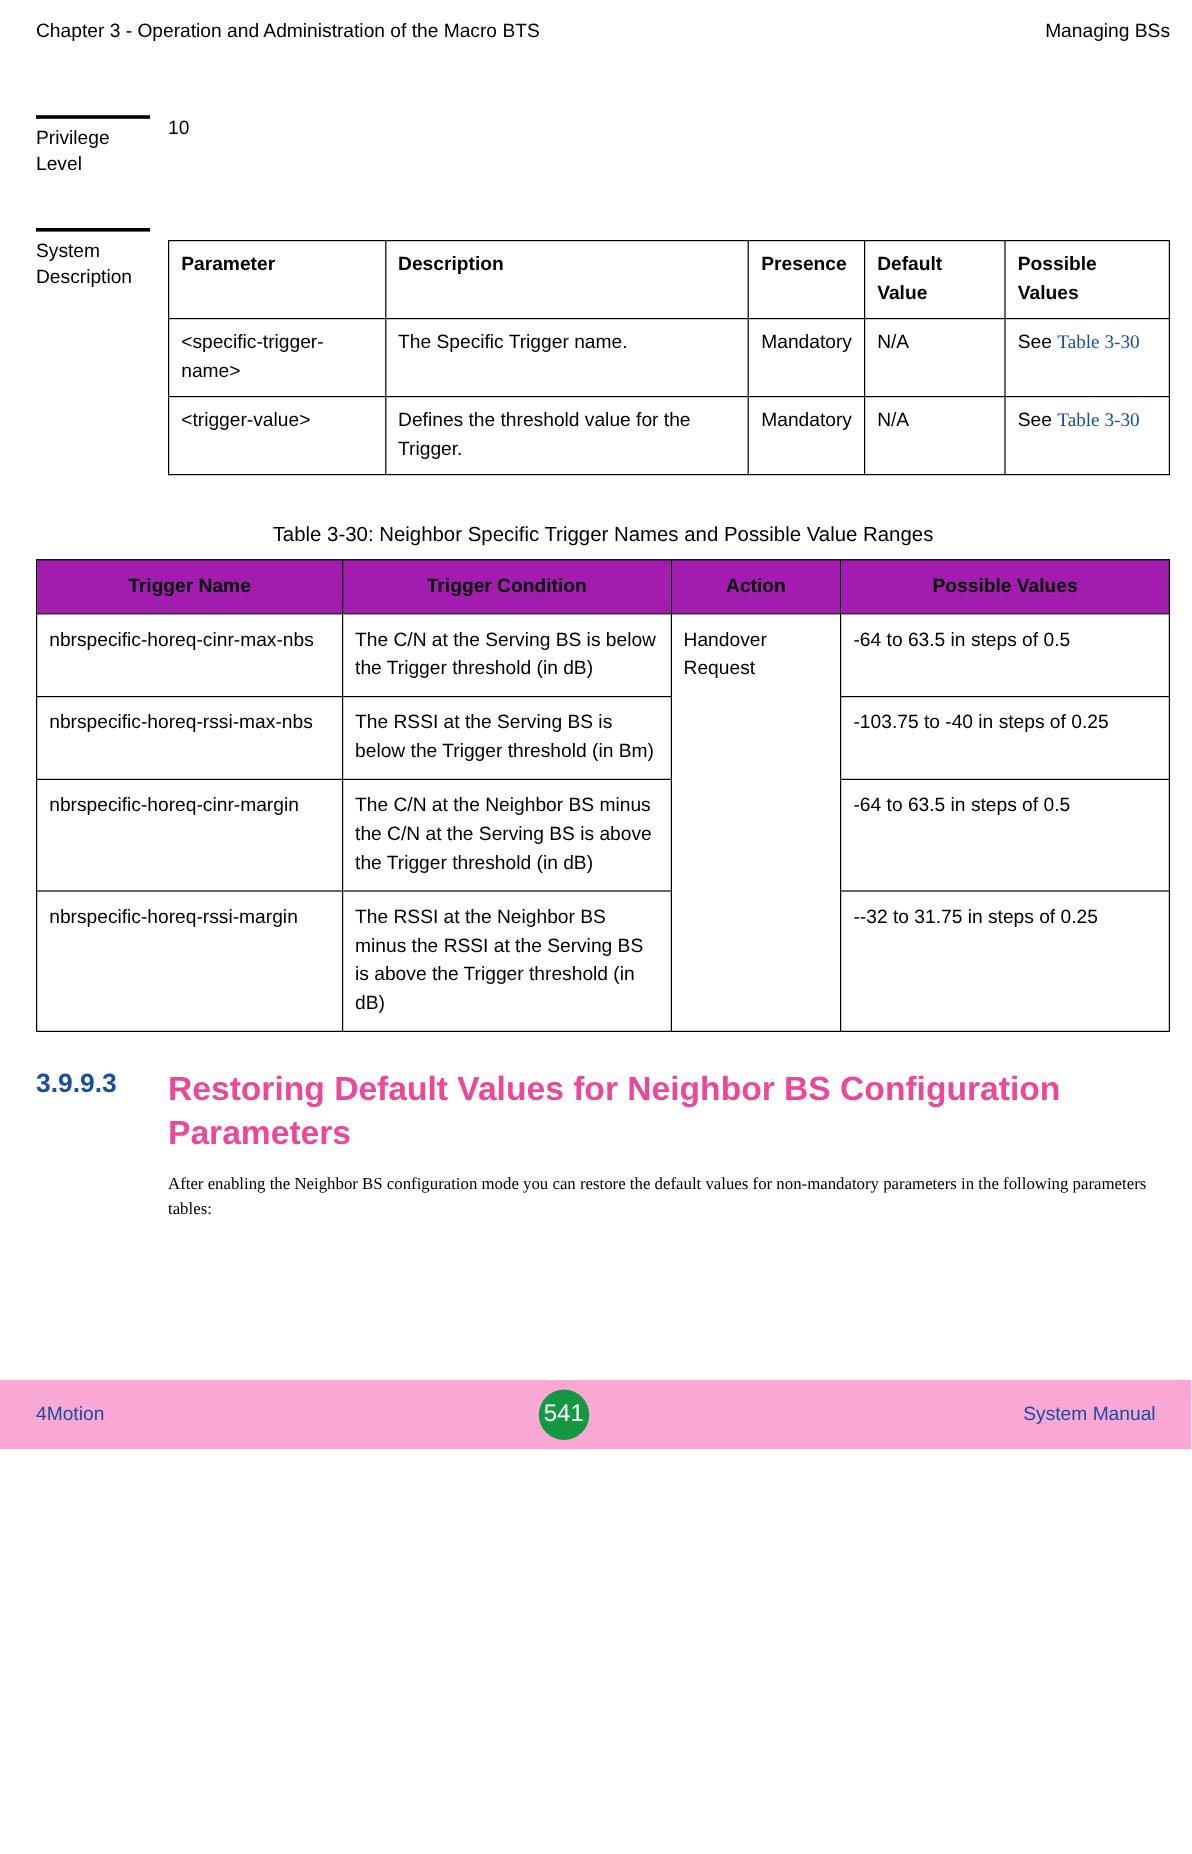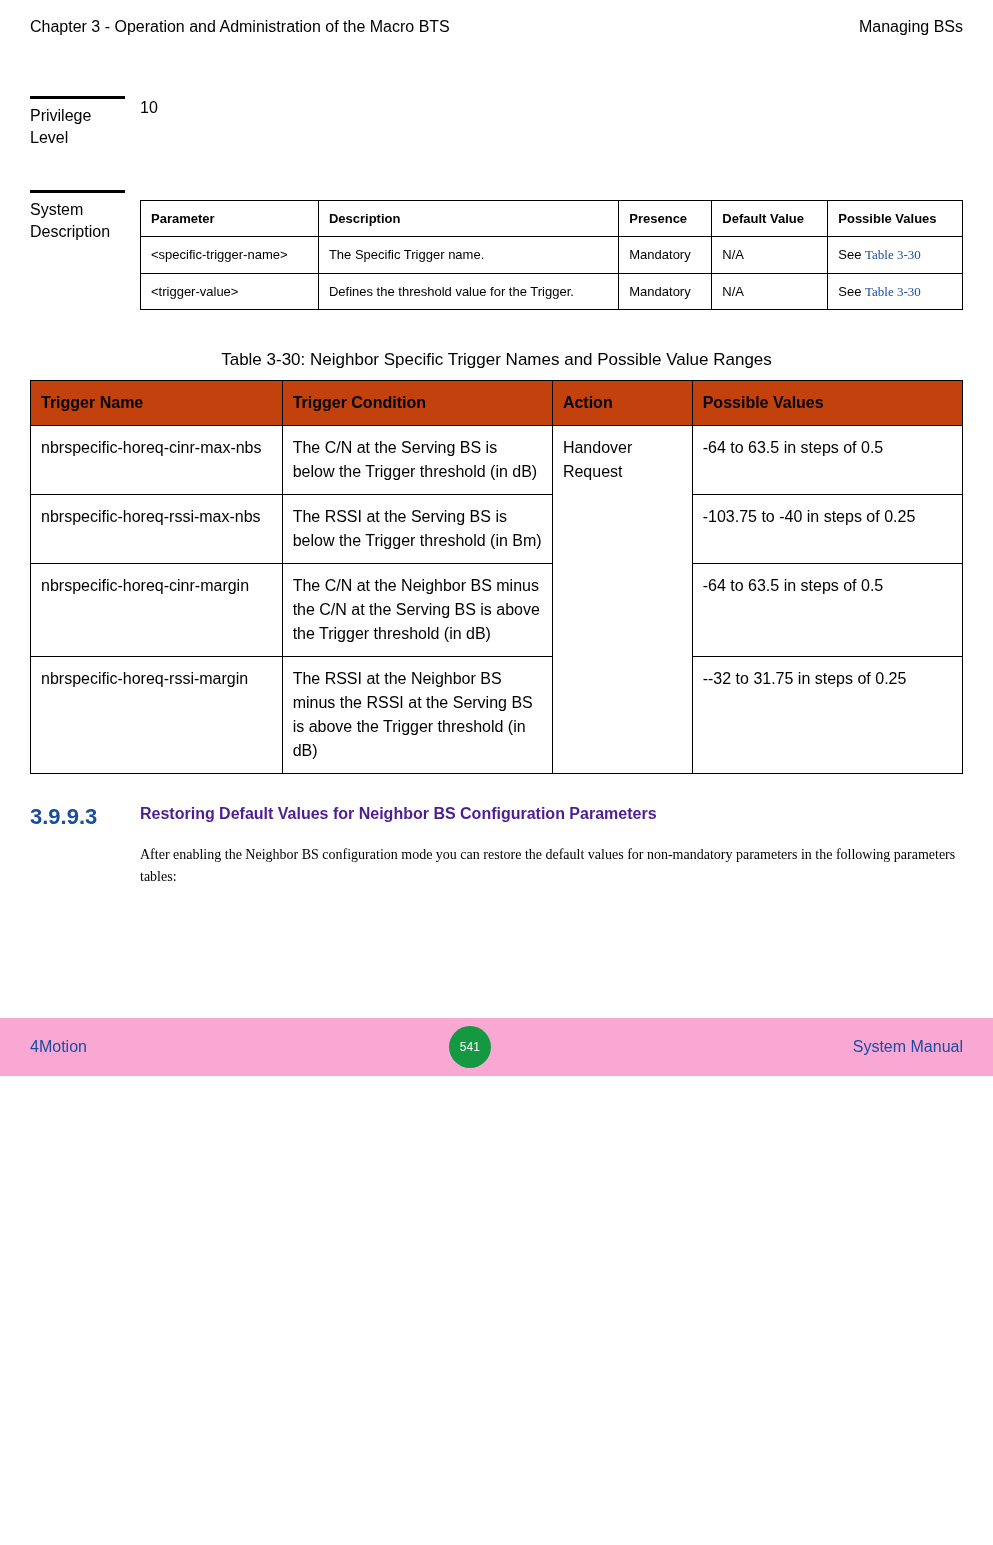--- a/index.html
+++ b/index.html
@@ -6,21 +6,21 @@
     margin: 0;
     padding: 0;
     width: 993px;
     background: #fff;
     font-family: Arial, Helvetica, sans-serif;
     font-size: 16px;
     color: #000;
   }
   .page {
     position: relative;
-    padding: 18px 30px 0 30px;
+    padding: 18px 18px 0 30px;
     box-sizing: border-box;
   }
   .header-row {
     display: flex;
     justify-content: space-between;
     font-size: 16px;
     margin-bottom: 60px;
   }
   .section-block {
     display: flex;
@@ -51,21 +51,21 @@
     width: 100%;
     border-collapse: collapse;
     margin-top: 10px;
   }
   table.syntax-table th,
   table.syntax-table td {
     border: 1px solid #000;
     padding: 8px 10px;
     text-align: left;
     vertical-align: top;
-    font-size: 13px;
+    font-size: 16px;
   }
   table.syntax-table th {
     font-weight: bold;
   }
   .link-blue {
     color: #1a4da0;
     font-family: Georgia, 'Times New Roman', serif;
   }
   .table-caption {
     text-align: center;
@@ -80,39 +80,40 @@
   table.trigger-table th,
   table.trigger-table td {
     border: 1px solid #000;
     padding: 10px 10px;
     text-align: left;
     vertical-align: top;
     font-size: 16px;
     line-height: 1.5;
   }
   table.trigger-table th {
-    background: #c2410c;
-    font-weight: bold;
+    background: #a21caf;
+    font-weight: bold;
+    text-align: center;
   }
   .h3-row {
     margin-top: 30px;
     display: flex;
     align-items: flex-start;
     margin-left: 0;
   }
   .h3-num {
     width: 110px;
     flex-shrink: 0;
     color: #1a4da0;
     font-size: 22px;
     font-weight: bold;
   }
   .h3-title {
-    color: #4c1d95;
-    font-size: 16px;
+    color: #ec4899;
+    font-size: 28px;
     font-weight: bold;
     line-height: 1.3;
   }
   .body-text {
     margin-left: 110px;
     margin-top: 14px;
     font-family: Georgia, 'Times New Roman', serif;
     font-size: 14px;
     line-height: 1.55;
   }
@@ -141,21 +142,21 @@
   }
   .page-circle {
     background: #149841;
     color: #fff;
     width: 42px;
     height: 42px;
     border-radius: 50%;
     display: flex;
     align-items: center;
     justify-content: center;
-    font-size: 12px;
+    font-size: 20px;
   }
 </style>
 </head>
 <body>
 
 <div class="page">
 
   <div class="header-row">
     <div>Chapter 3 - Operation and Administration of the Macro BTS</div>
     <div>Managing BSs</div>

